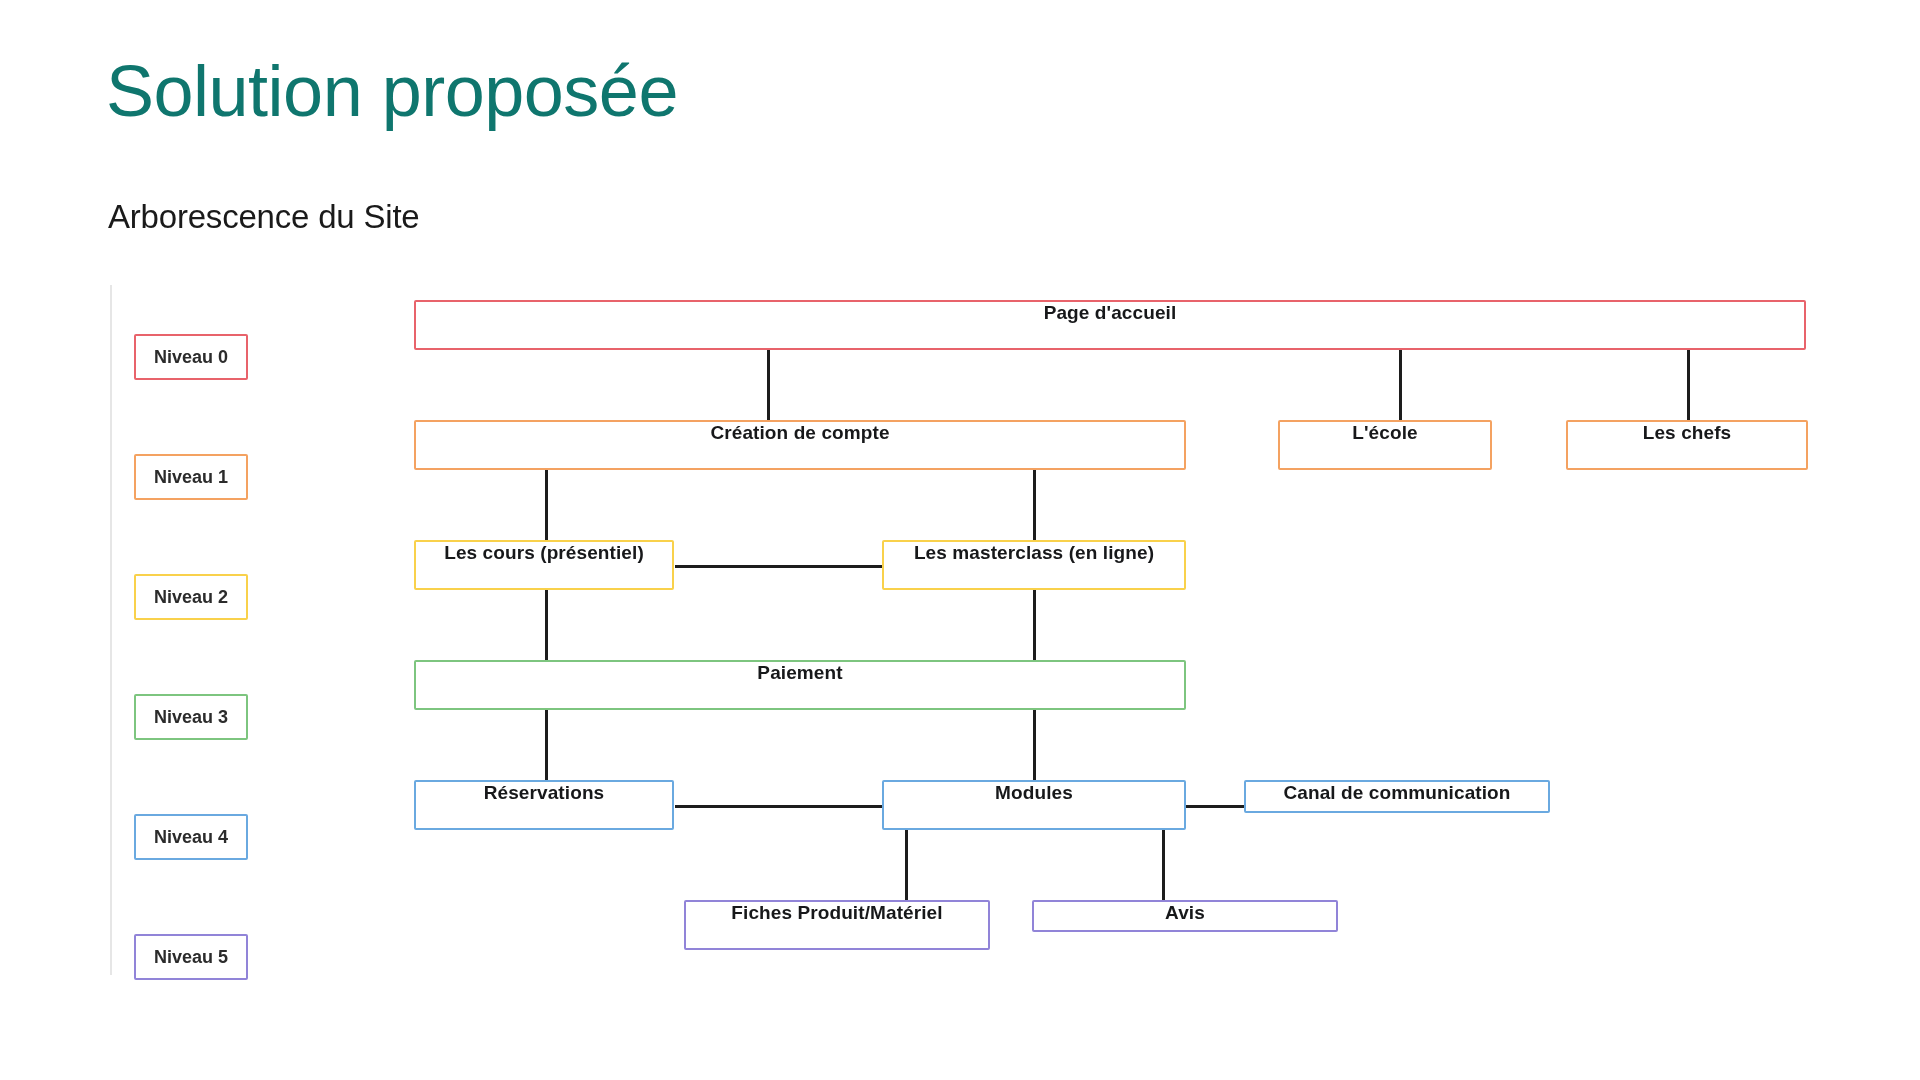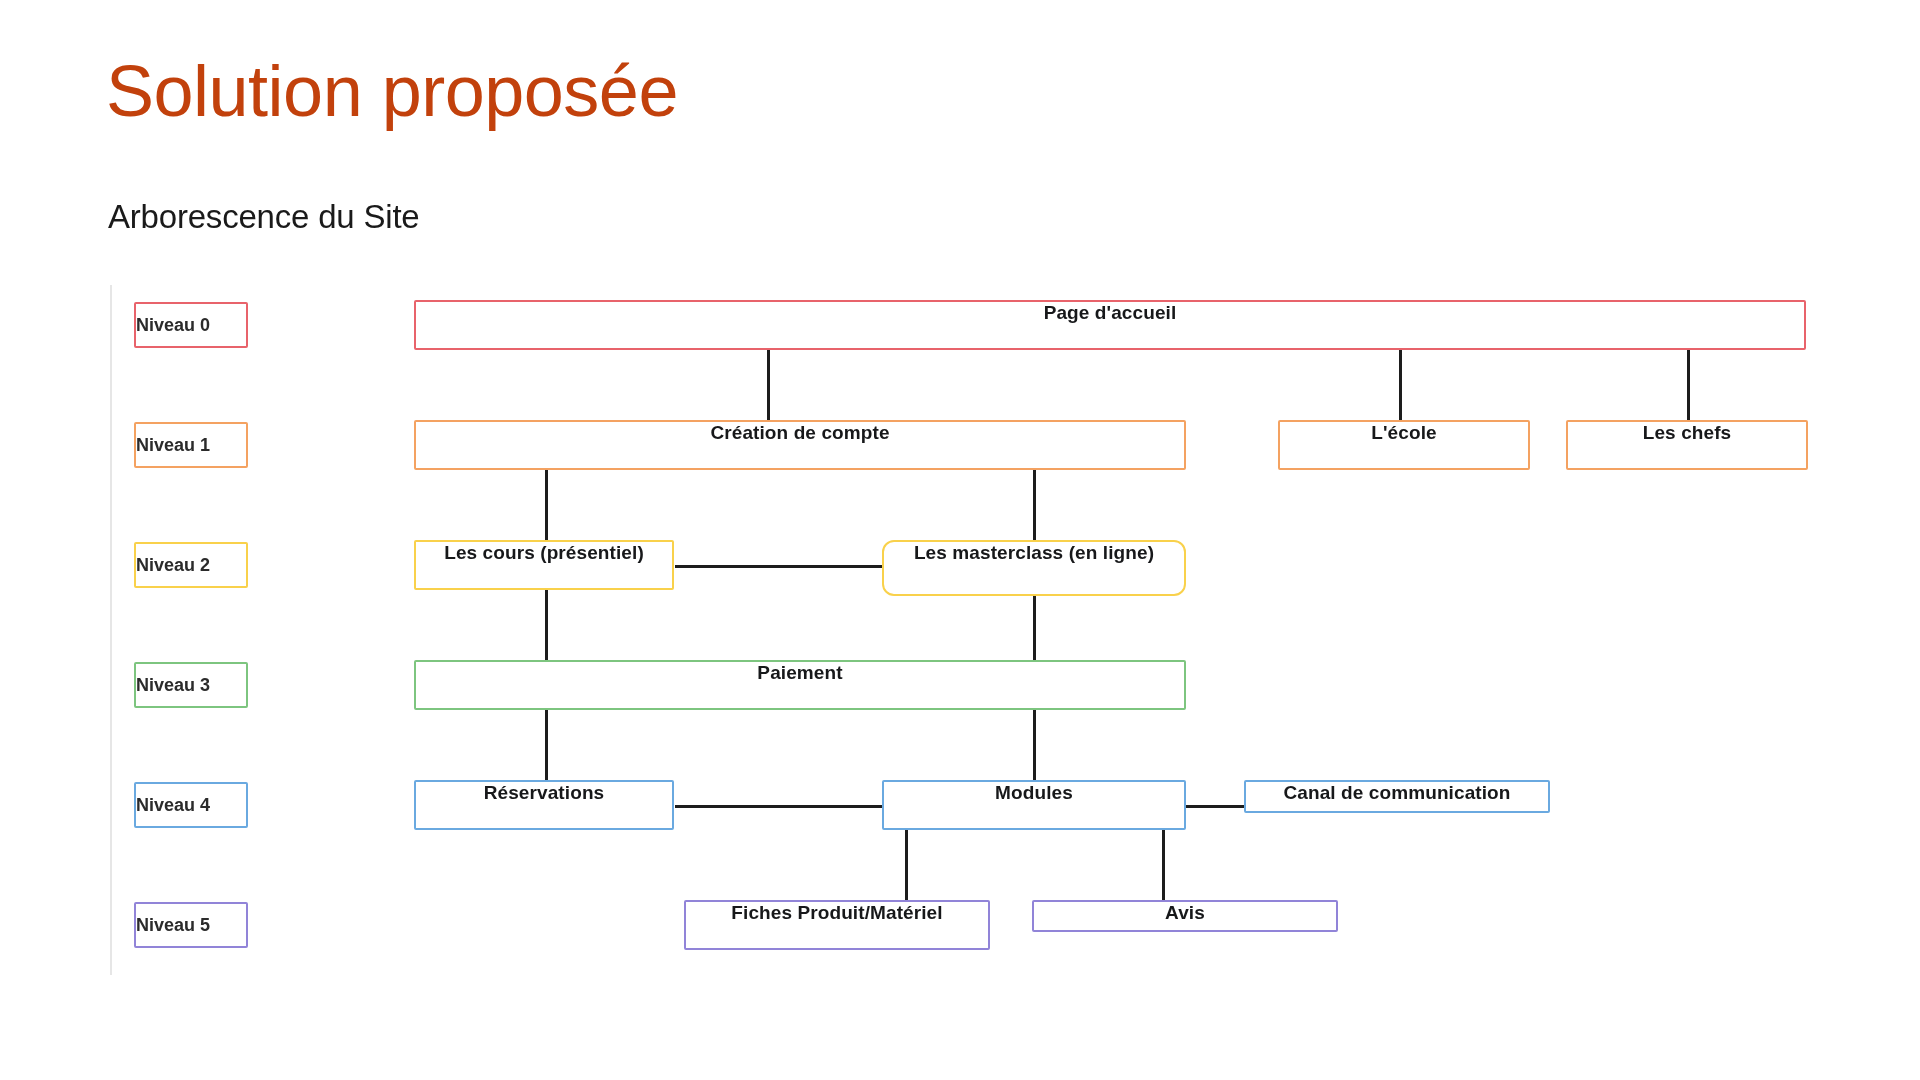--- a/index.html
+++ b/index.html
@@ -20,21 +20,21 @@
   }
 
   
   .slide-title {
     position: absolute;
     left: 106px;
     top: 48px;
     font-size: 72px;
     line-height: 86px;
     font-weight: 400;
-    color: #c2410c;
+    color: #0f766e;
     letter-spacing: -0.5px;
     white-space: nowrap;
   }
 
   .slide-subtitle {
     position: absolute;
     left: 108px;
     top: 192px;
     font-size: 33px;
     line-height: 50px;
@@ -89,21 +89,23 @@
     position: absolute;
     left: 134px;
     width: 114px;
     height: 46px;
     background: #ffffff;
     border-style: solid;
     border-width: 2.4px;
     border-radius: 2px;
     display: flex;
     align-items: center;
+    justify-content: center;
     z-index: 6;
+    margin-top: 32px;
   }
 
   .level-chip .label {
     font-size: 18px;
     font-weight: 600;
     color: #2b2b2b;
     white-space: nowrap;
   }
 
   
@@ -193,33 +195,33 @@
     </div>
 
     <div class="node" style="left:414px; top:300px; width:1392px; height:50px; border-color:#e8636b;">
       <span class="label">Page d'accueil</span>
     </div>
 
     <div class="node" style="left:414px; top:420px; width:772px; height:50px; border-color:#f4a261;">
       <span class="label">Création de compte</span>
     </div>
 
-    <div class="node" style="left:1278px; top:420px; width:252px; height:50px; border-color:#f4a261;">
+    <div class="node" style="left:1278px; top:420px; width:214px; height:50px; border-color:#f4a261;">
       <span class="label">L'école</span>
     </div>
 
     <div class="node" style="left:1566px; top:420px; width:242px; height:50px; border-color:#f4a261;">
       <span class="label">Les chefs</span>
     </div>
 
     <div class="node" style="left:414px; top:540px; width:260px; height:50px; border-color:#f9d14b;">
       <span class="label">Les cours (présentiel)</span>
     </div>
 
-    <div class="node" style="left:882px; top:540px; width:304px; height:56px; border-color:#f9d14b;border-radius:12px;">
+    <div class="node" style="left:882px; top:540px; width:304px; height:50px; border-color:#f9d14b;">
       <span class="label">Les masterclass (en ligne)</span>
     </div>
 
     <div class="node" style="left:414px; top:660px; width:772px; height:50px; border-color:#7dc57f;">
       <span class="label">Paiement</span>
     </div>
 
     <div class="node" style="left:414px; top:780px; width:260px; height:50px; border-color:#6aa9e0;">
       <span class="label">Réservations</span>
     </div>

